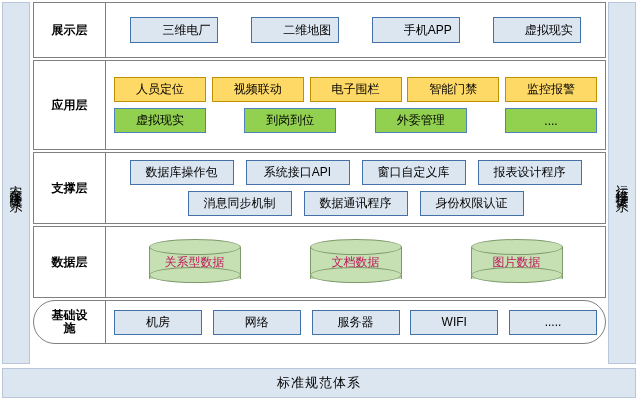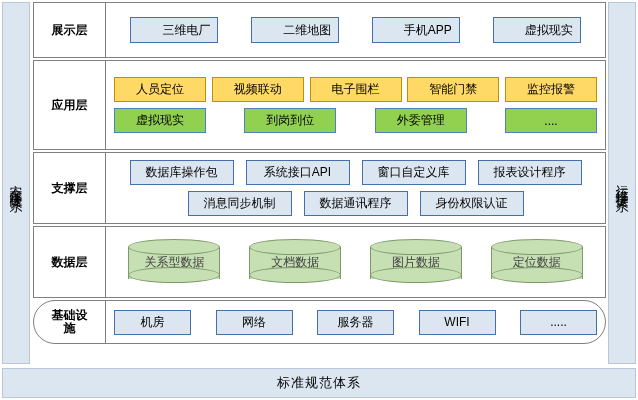--- a/index.html
+++ b/index.html
@@ -142,21 +142,21 @@
   
   .app-row { justify-content: space-between; }
   .app-row .node { width: 92px; height: 25px; }
 
   
   .sup-row { justify-content: center; gap: 12px; }
   .sup-row .node { width: 104px; height: 25px; }
 
   
   .infra-row { justify-content: space-between; }
-  .infra-row .node { width: 77px; height: 25px; }
+  .infra-row .node { width: 88px; height: 25px; }
 
   
   .cyl-row {
     display: flex;
     justify-content: space-around;
     align-items: center;
     width: 100%;
   }
   .cylinder {
     position: relative;
@@ -199,21 +199,21 @@
   .cyl-text {
     position: absolute;
     left: 0;
     top: 0;
     width: 92px;
     height: 46px;
     display: flex;
     align-items: center;
     justify-content: center;
     font-size: 12px;
-    color: #404040;
+    color: #be185d;
     white-space: nowrap;
     z-index: 3;
   }
 
   
   .bottom-bar {
     position: absolute;
     left: 2px;
     top: 368px;
     width: 634px;
@@ -319,26 +319,20 @@
             <div class="cyl-text">文档数据</div>
           </div>
 
           <div class="cylinder">
             <div class="cyl-body"></div>
             <div class="cyl-bottom"></div>
             <div class="cyl-top"></div>
             <div class="cyl-text">图片数据</div>
           </div>
 
-          <div class="cylinder">
-            <div class="cyl-body"></div>
-            <div class="cyl-bottom"></div>
-            <div class="cyl-top"></div>
-            <div class="cyl-text">定位数据</div>
-          </div>
 
         </div>
       </div>
     </div>
 
     <div class="layer layer-infra">
       <div class="layer-label">
         <span class="layer-label-text two-col">基础设施</span>
       </div>
       <div class="layer-body">

